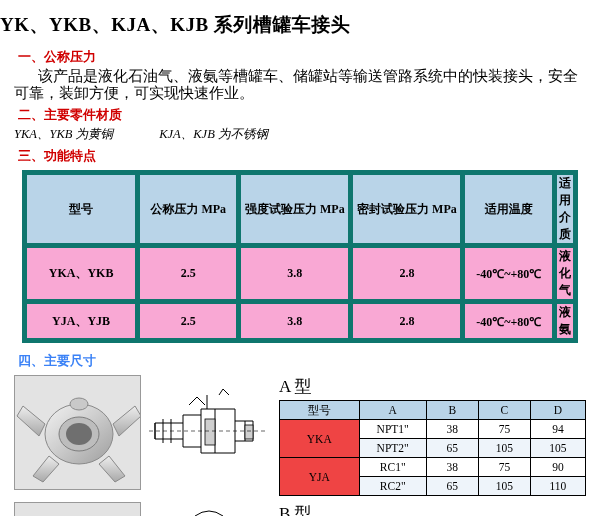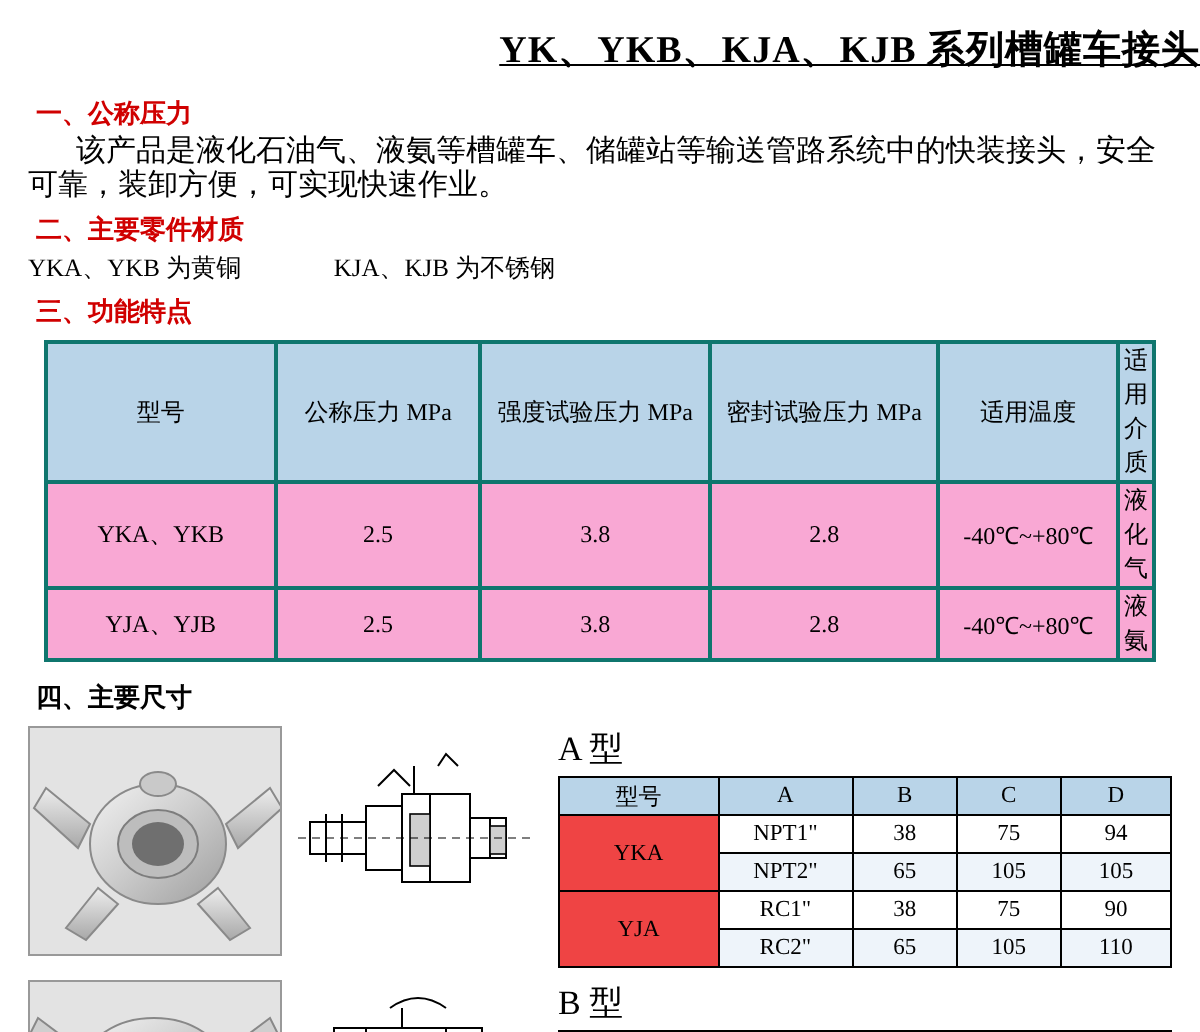--- a/index.html
+++ b/index.html
@@ -14,78 +14,78 @@
     color: #000000;
     position: relative;
     overflow: hidden;
   }
   .page {
     position: relative;
     width: 600px;
     height: 516px;
   }
   .title {
-    text-align: right;
+    text-align: left;
     font-size: 19px;
     font-weight: bold;
     letter-spacing: 0.5px;
     padding-top: 12px;
     padding-bottom: 6px;
     font-family: "Liberation Serif", serif;
-    text-decoration: underline;
   }
   .sec-head {
     color: #d00000;
     font-weight: bold;
     font-size: 13px;
     margin: 4px 0 2px 18px;
   }
   .body-text {
     font-size: 15px;
     line-height: 17px;
     margin: 0 14px 0 14px;
     text-indent: 0;
   }
   .body-text.indent {
     text-indent: 24px;
   }
   .material-line {
     font-size: 12.5px;
     margin: 2px 0 0 14px;
+    font-style: italic;
   }
   .material-line .gap {
     display: inline-block;
     width: 40px;
   }
   
   table.spec {
     border-collapse: collapse;
     margin: 5px auto 0 auto;
     width: 556px;
     font-size: 12px;
   }
   table.spec td, table.spec th {
-    border: 2px solid #0f766e;
+    border: 5px solid #0f766e;
     text-align: center;
-    font-weight: normal;
+    font-weight: bold;
     height: 24px;
     padding: 0 2px;
   }
   table.spec thead td {
     background: #b9d4e8;
     font-size: 12px;
   }
   table.spec tbody td {
     background: #f9a8d4;
   }
   table.spec tbody td.first {
     background: #f9a8d4;
   }
   .sec-head-4 {
-    color: #000000;
+    color: #3b82f6;
     font-weight: bold;
     font-size: 13px;
     margin: 9px 0 5px 18px;
   }
   
   .lower {
     position: relative;
     margin: 0 14px;
   }
   .row {

